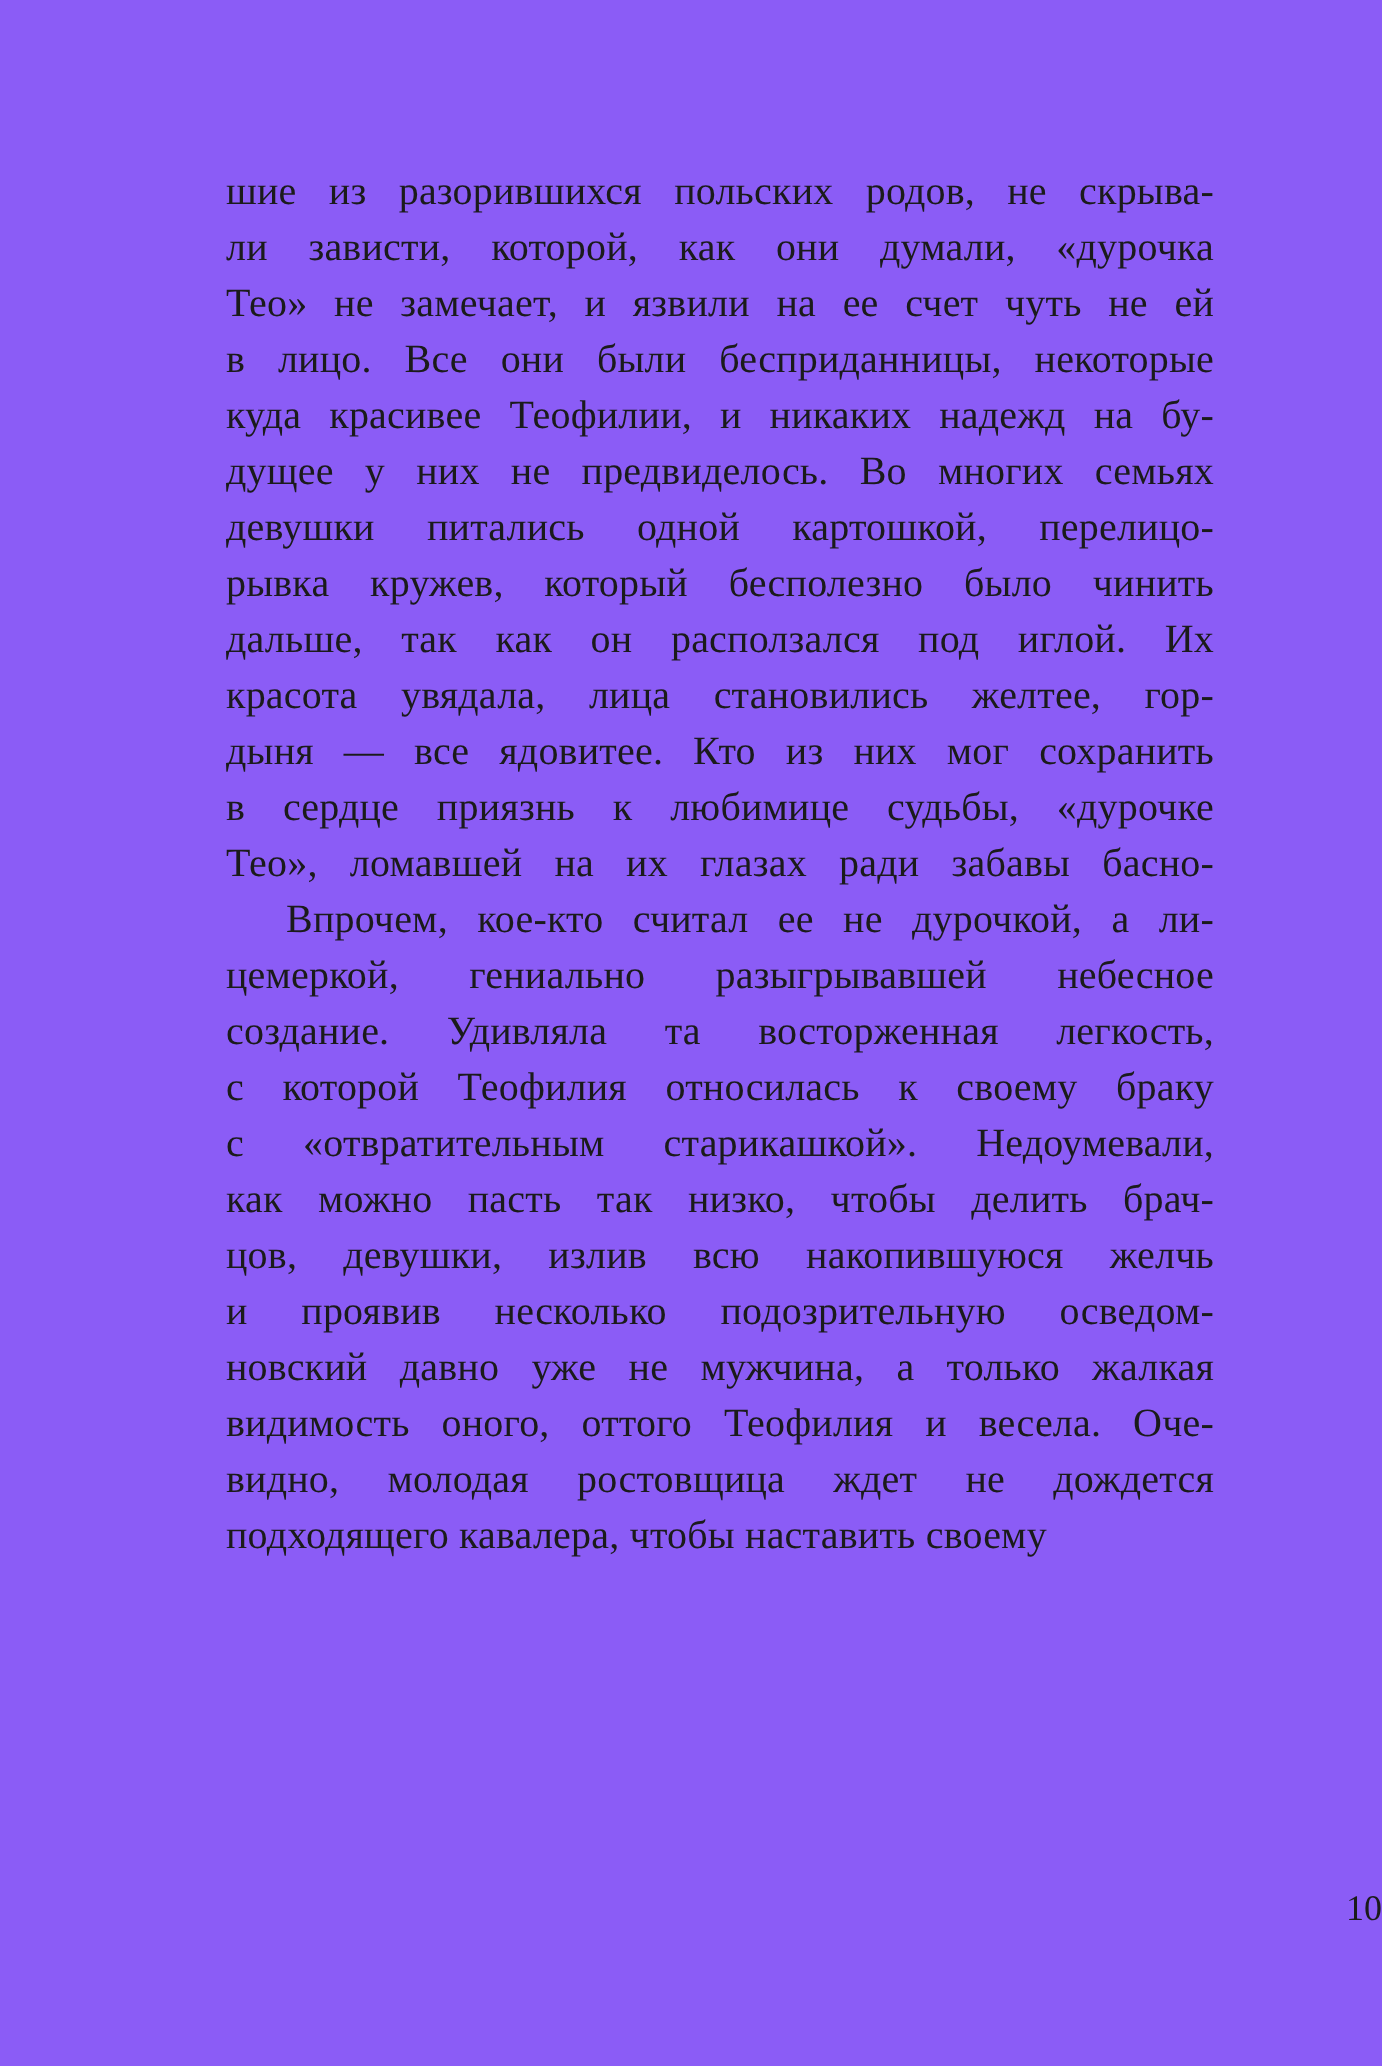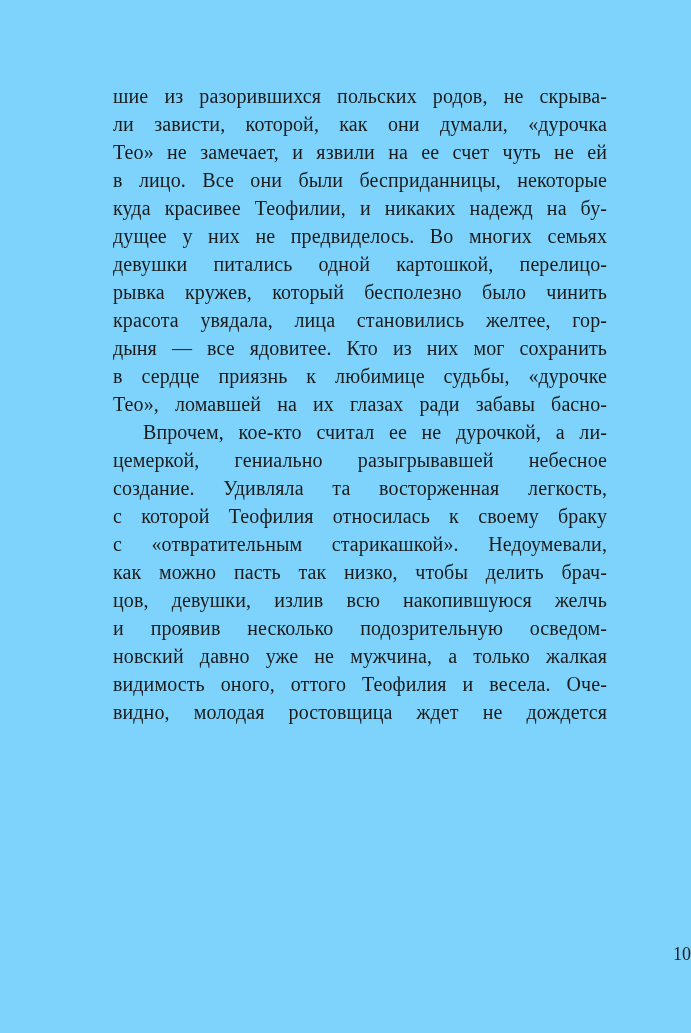--- a/index.html
+++ b/index.html
@@ -4,21 +4,21 @@
 <style>
   html, body {
     margin: 0;
     padding: 0;
     background: #ffffff;
   }
   .page {
     position: relative;
     width: 691px;
     height: 1033px;
-    background: #7dd3fc;
+    background: #8b5cf6;
     overflow: hidden;
     font-family: "Liberation Serif", "DejaVu Serif", serif;
     color: #1b1b1b;
   }
   .text-block {
     position: absolute;
     left: 113px;
     top: 82px;
     width: 494px;
     font-size: 20px;
@@ -57,33 +57,35 @@
   <div class="text-block">
       <div class="paragraph">
         <div class="line">шие из разорившихся польских родов, не скрыва-</div>
         <div class="line">ли зависти, которой, как они думали, «дурочка</div>
         <div class="line">Тео» не замечает, и язвили на ее счет чуть не ей</div>
         <div class="line">в лицо. Все они были бесприданницы, некоторые</div>
         <div class="line">куда красивее Теофилии, и никаких надежд на бу-</div>
         <div class="line">дущее у них не предвиделось. Во многих семьях</div>
         <div class="line">девушки питались одной картошкой, перелицо-</div>
         <div class="line">рывка кружев, который бесполезно было чинить</div>
+        <div class="line">дальше, так как он расползался под иглой. Их</div>
         <div class="line">красота увядала, лица становились желтее, гор-</div>
         <div class="line">дыня — все ядовитее. Кто из них мог сохранить</div>
         <div class="line">в сердце приязнь к любимице судьбы, «дурочке</div>
         <div class="line">Тео», ломавшей на их глазах ради забавы басно-</div>
       </div>
       <div class="paragraph indent">
         <div class="line">Впрочем, кое-кто считал ее не дурочкой, а ли-</div>
         <div class="line">цемеркой, гениально разыгрывавшей небесное</div>
         <div class="line">создание. Удивляла та восторженная легкость,</div>
         <div class="line">с которой Теофилия относилась к своему браку</div>
         <div class="line">с «отвратительным старикашкой». Недоумевали,</div>
         <div class="line">как можно пасть так низко, чтобы делить брач-</div>
         <div class="line">цов, девушки, излив всю накопившуюся желчь</div>
         <div class="line">и проявив несколько подозрительную осведом-</div>
         <div class="line">новский давно уже не мужчина, а только жалкая</div>
         <div class="line">видимость оного, оттого Теофилия и весела. Оче-</div>
         <div class="line">видно, молодая ростовщица ждет не дождется</div>
+        <div class="line last">подходящего кавалера, чтобы наставить своему</div>
       </div>
     </div>
   <div class="page-number">10</div>
 </div>
 
 </body></html>

